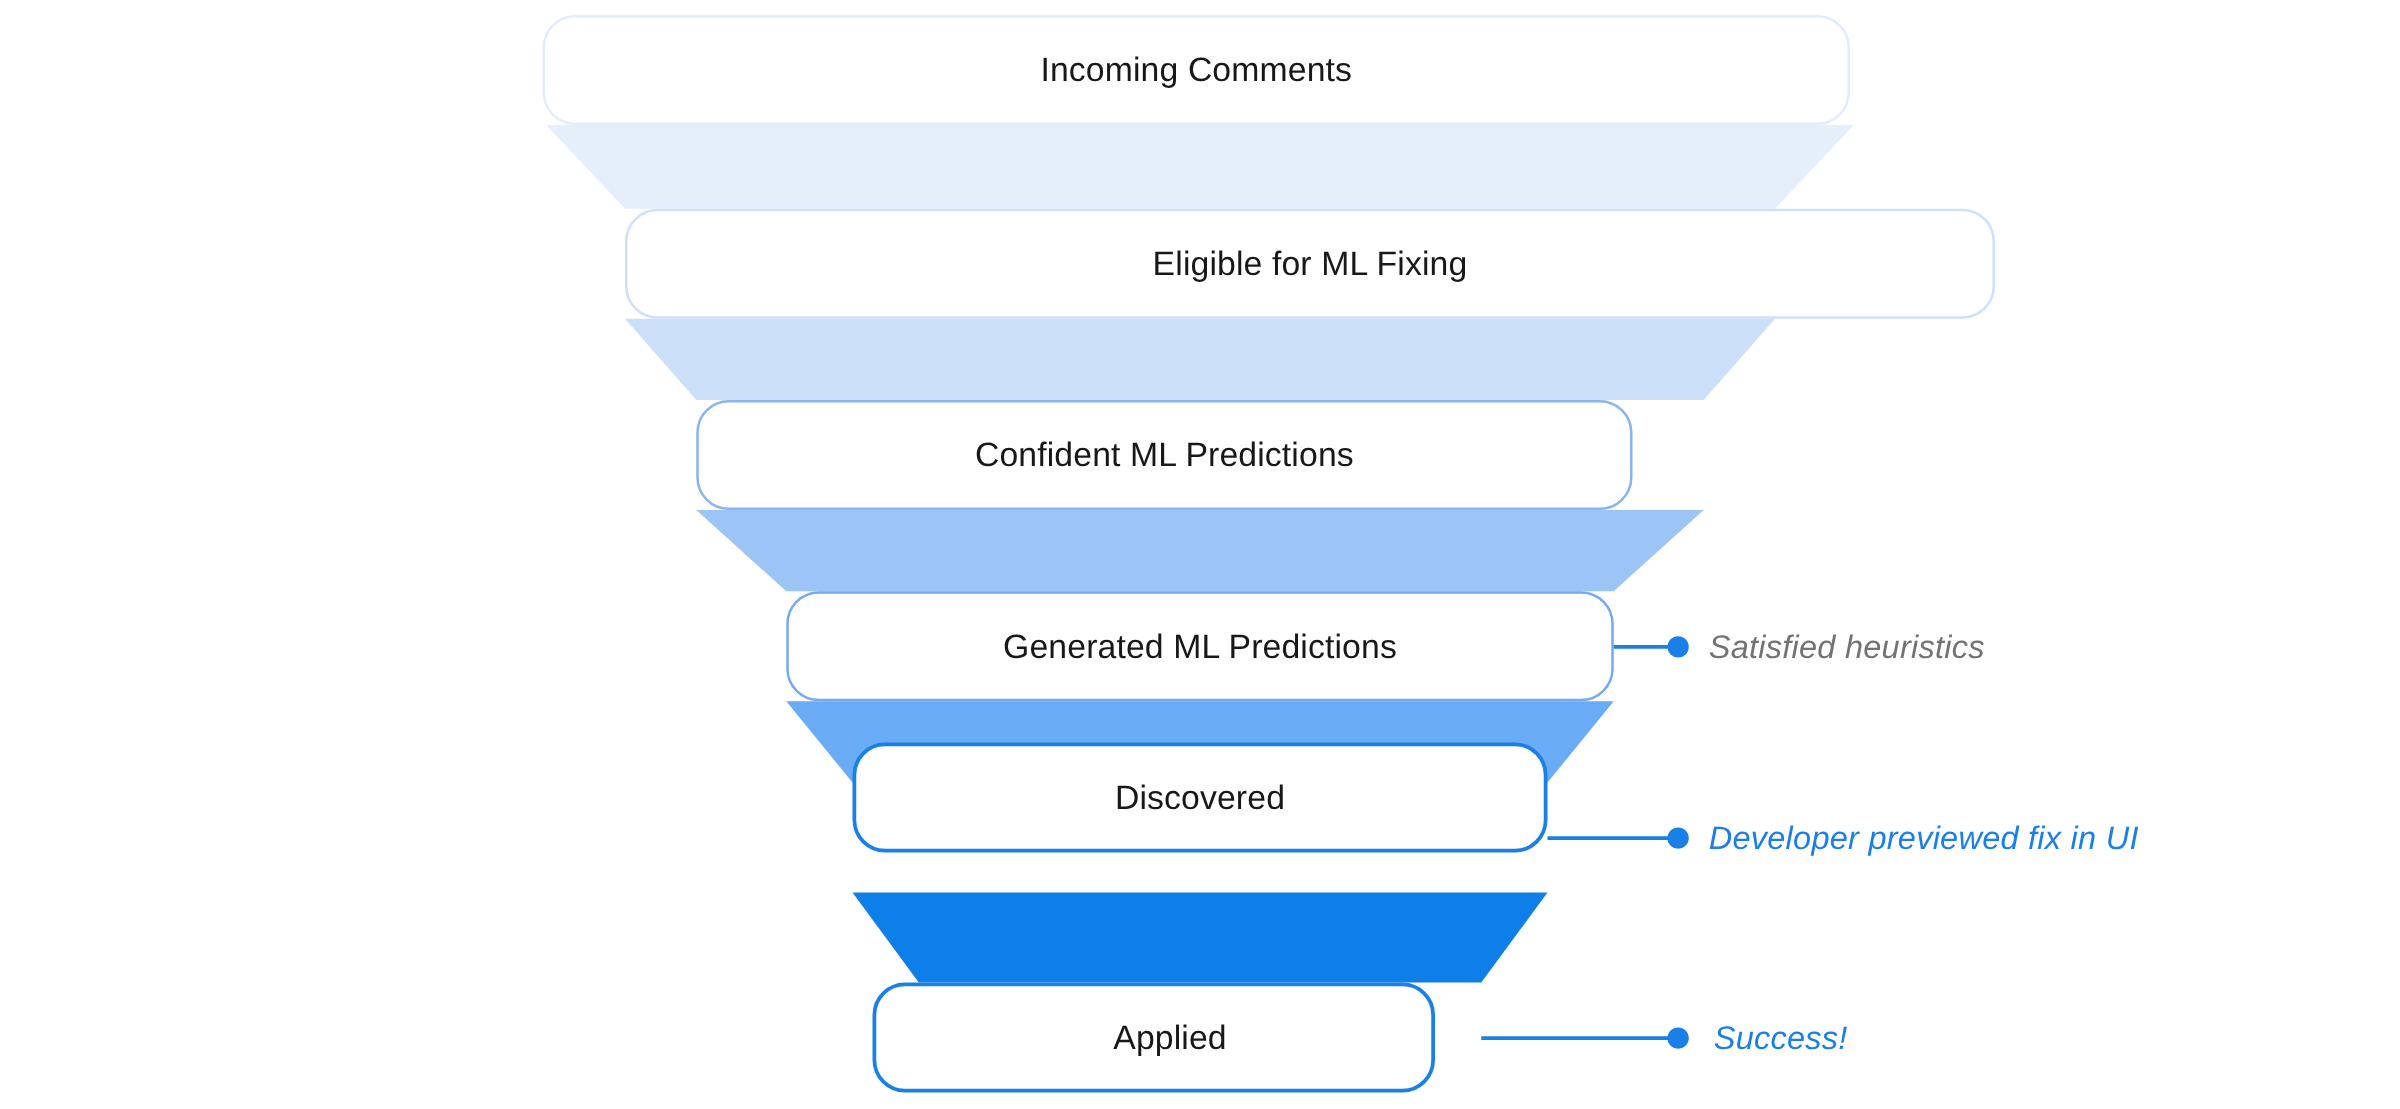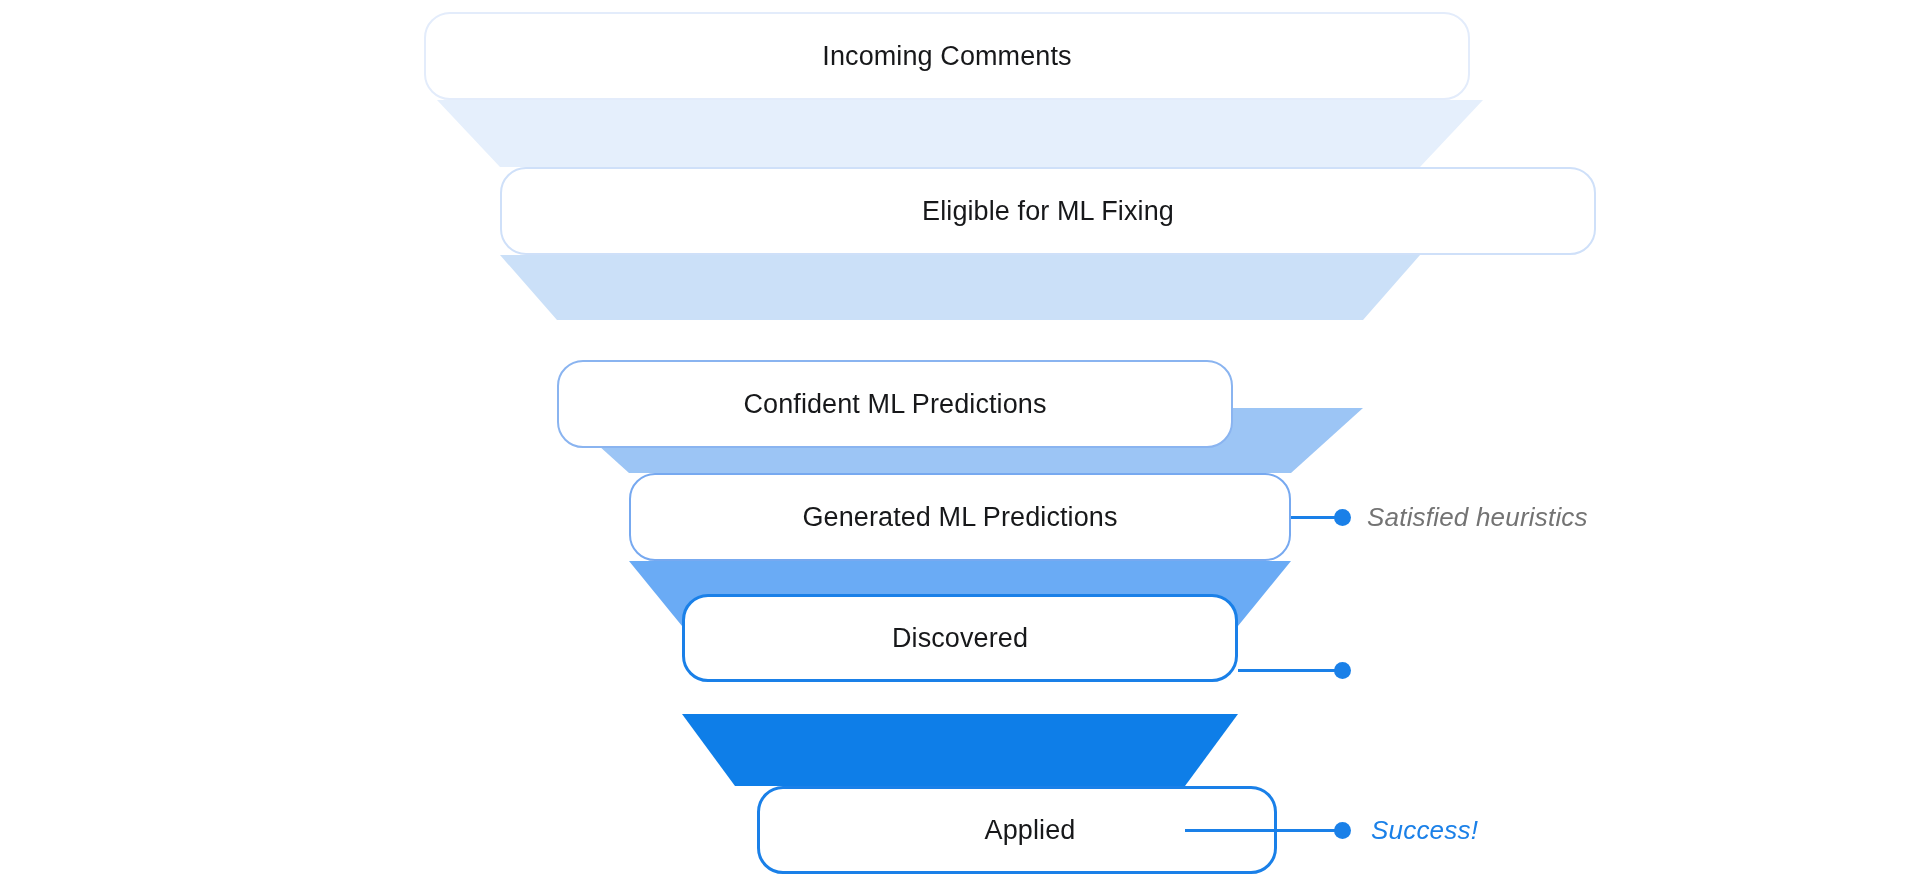--- a/index.html
+++ b/index.html
@@ -80,49 +80,50 @@
 
   <svg id="funnel-svg" viewBox="0 0 1920 887" preserveAspectRatio="none" aria-hidden="true">
       <polygon points="437,100 1483,100 1420,167 500,167" fill="#e5effc"></polygon>
       <polygon points="500,255 1420,255 1363,320 557,320" fill="#cbe0f8"></polygon>
       <polygon points="557,408 1363,408 1291,473 629,473" fill="#9cc5f5"></polygon>
       <polygon points="629,561 1291,561 1238,626 682,626" fill="#6aabf5"></polygon>
       <polygon points="682,714 1238,714 1185,786 735,786" fill="#0e7ee8"></polygon>
     </svg>
 
   <div id="boxes-layer">
-      <div class="stage-box" style="left: 424px; top: 12px; width: 1046px; height: 88px; border-color: rgb(227, 236, 251); border-width: 2px;">
+      <div class="stage-box" style="left: 434px; top: 12px; width: 1046px; height: 88px; border-color: rgb(227, 236, 251); border-width: 2px;">
         <span class="stage-label">Incoming Comments</span>
       </div>
       <div class="stage-box" style="left: 500px; top: 167px; width: 1096px; height: 88px; border-color: rgb(207, 224, 249); border-width: 2px;">
         <span class="stage-label">Eligible for ML Fixing</span>
       </div>
-      <div class="stage-box" style="left: 557px; top: 320px; width: 676px; height: 88px; border-color: rgb(138, 180, 240); border-width: 2px; margin-top: 40px;">
+      <div class="stage-box" style="left: 557px; top: 320px; width: 749px; height: 88px; border-color: rgb(138, 180, 240); border-width: 2px;">
         <span class="stage-label">Confident ML Predictions</span>
       </div>
       <div class="stage-box" style="left: 629px; top: 473px; width: 662px; height: 88px; border-color: rgb(119, 169, 240); border-width: 2px;">
         <span class="stage-label">Generated ML Predictions</span>
       </div>
       <div class="stage-box" style="left: 682px; top: 594px; width: 556px; height: 88px; border-color: rgb(26, 128, 232); border-width: 3px;">
         <span class="stage-label">Discovered</span>
       </div>
-      <div class="stage-box" style="left: 757px; top: 786px; width: 520px; height: 88px; border-color: rgb(26, 128, 232); border-width: 3px; padding-left: 26px;">
+      <div class="stage-box" style="left: 698px; top: 786px; width: 450px; height: 88px; border-color: rgb(26, 128, 232); border-width: 3px; padding-left: 26px;">
         <span class="stage-label">Applied</span>
       </div>
     </div>
 
   <div id="annotations-layer">
       <div class="annotation" style="left: 1291px; top: 505px;">
         <div class="ann-line" style="width: 44px; background: rgb(26, 128, 232);"></div>
         <div class="ann-dot" style="background: rgb(26, 128, 232);"></div>
         <span class="ann-text" style="color: #737373;">Satisfied heuristics</span>
       </div>
       <div class="annotation" style="left: 1238px; top: 658px;">
         <div class="ann-line" style="width: 97px; background: rgb(26, 128, 232);"></div>
         <div class="ann-dot" style="background: rgb(26, 128, 232);"></div>
+        <span class="ann-text" style="color: rgb(26, 128, 232);">Developer previewed fix in UI</span>
       </div>
       <div class="annotation" style="left: 1185px; top: 818px;">
         <div class="ann-line" style="width: 150px; background: rgb(26, 128, 232);"></div>
         <div class="ann-dot" style="background: rgb(26, 128, 232);"></div>
         <span class="ann-text" style="color: rgb(26, 128, 232); margin-left: 20px;">Success!</span>
       </div>
     </div>
 
 </div>
 

